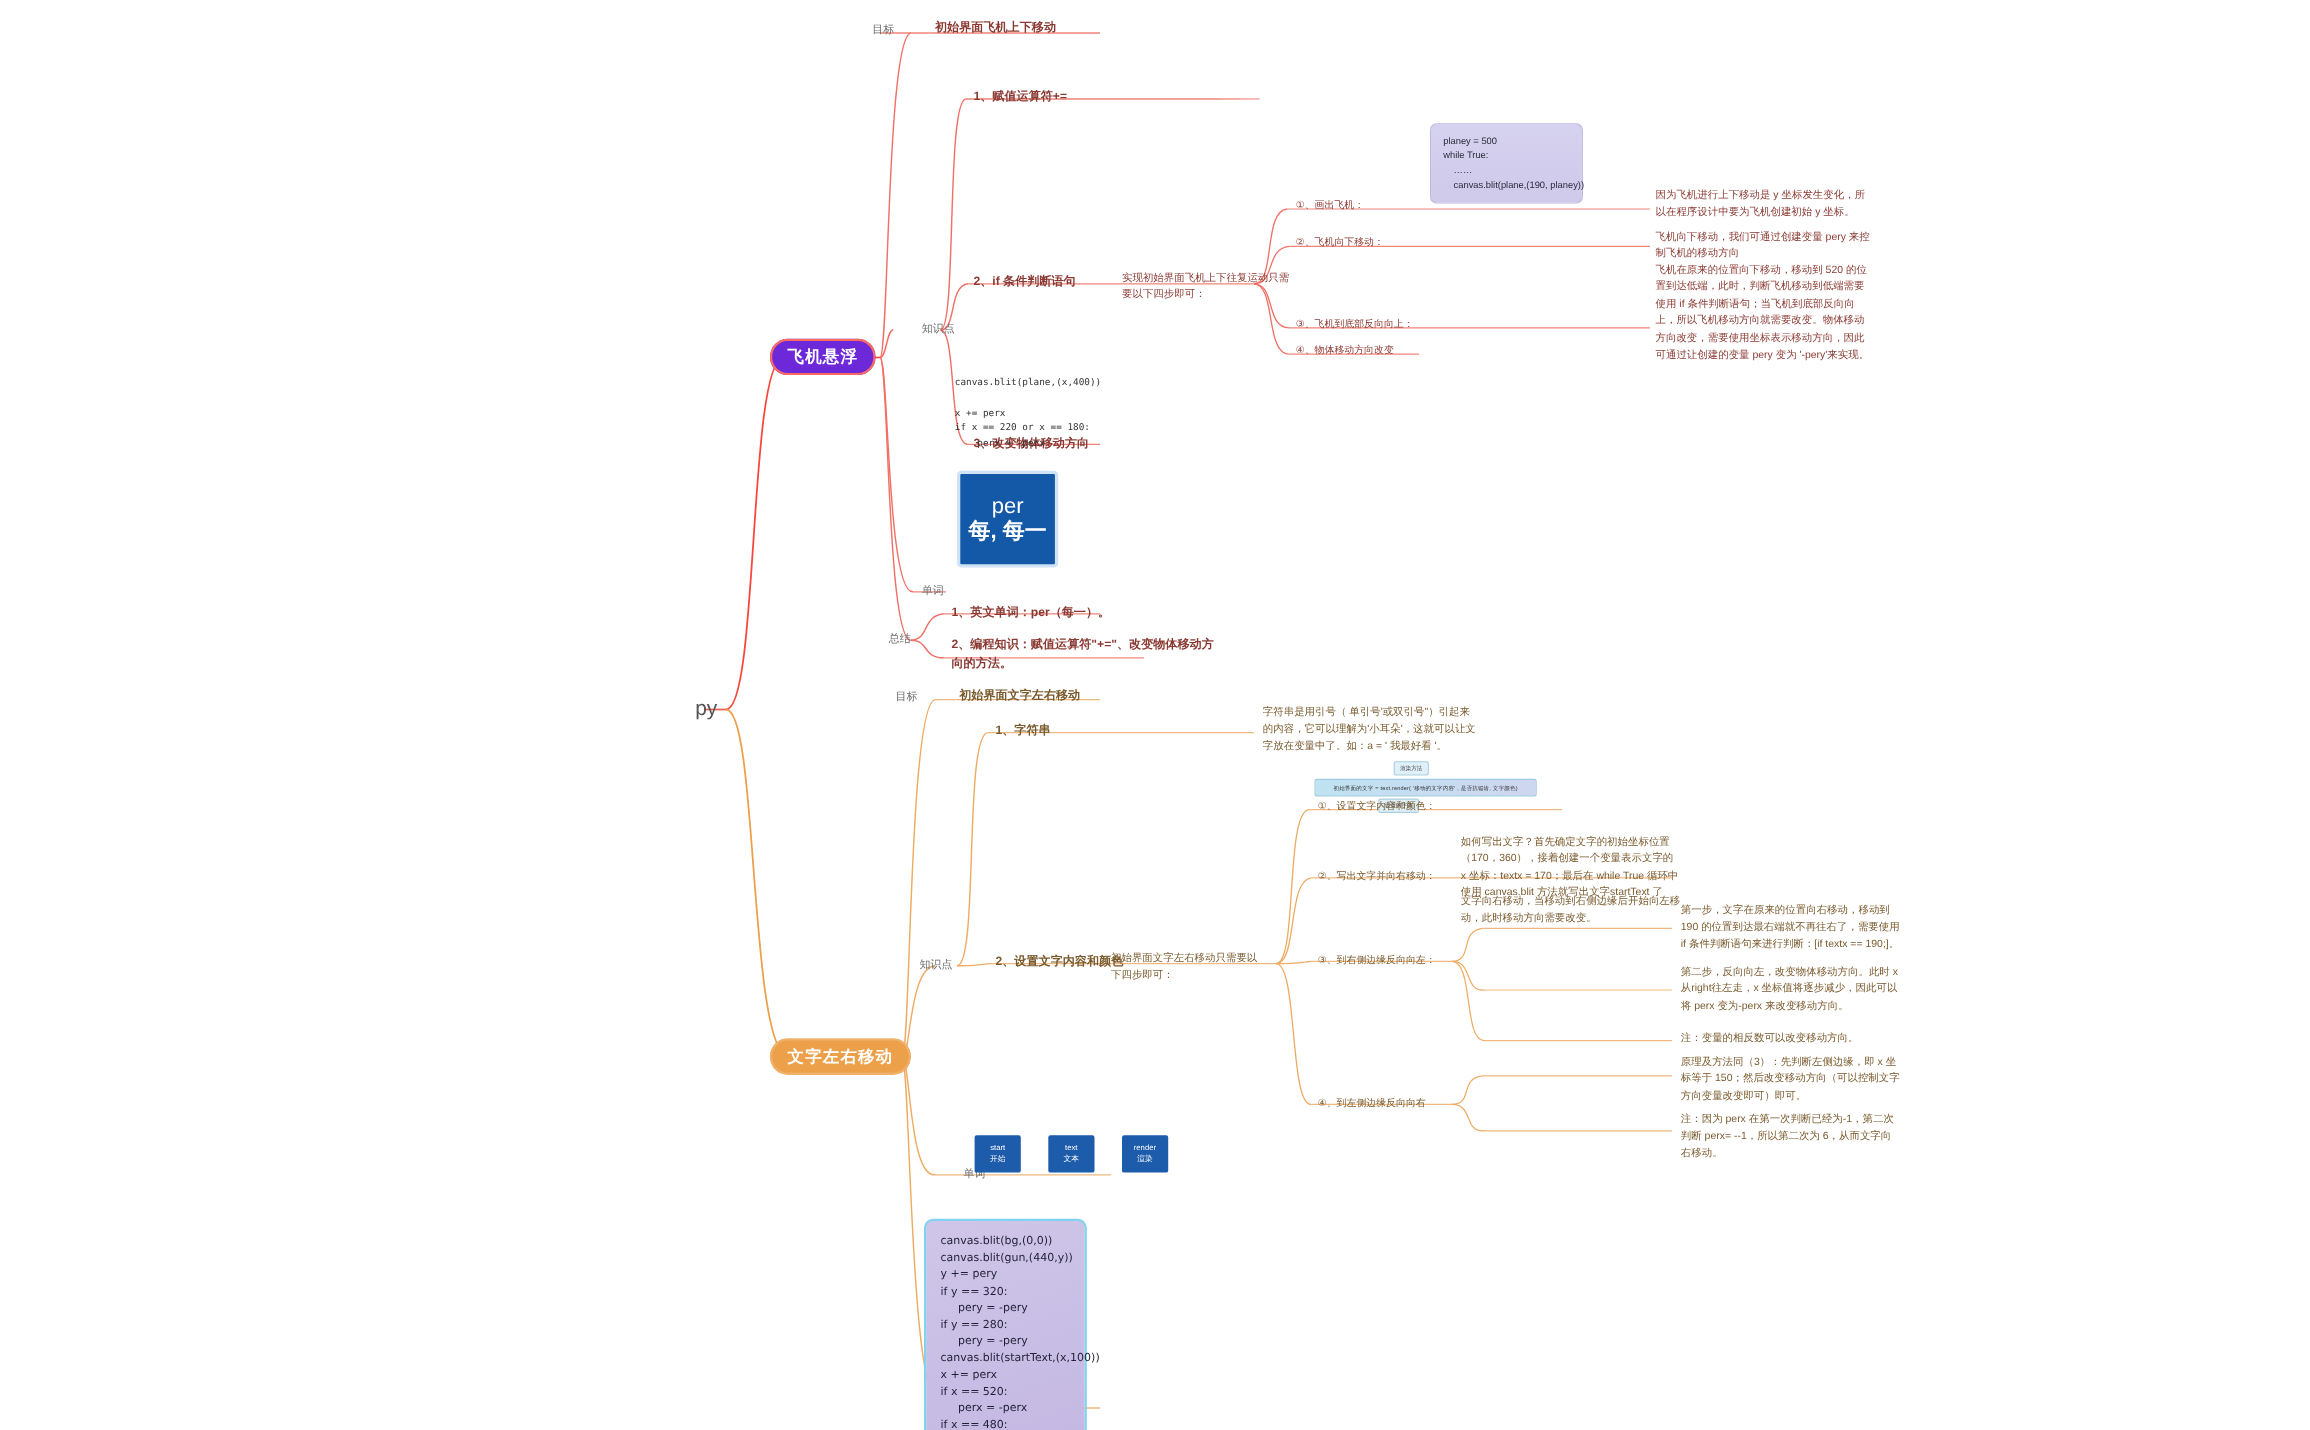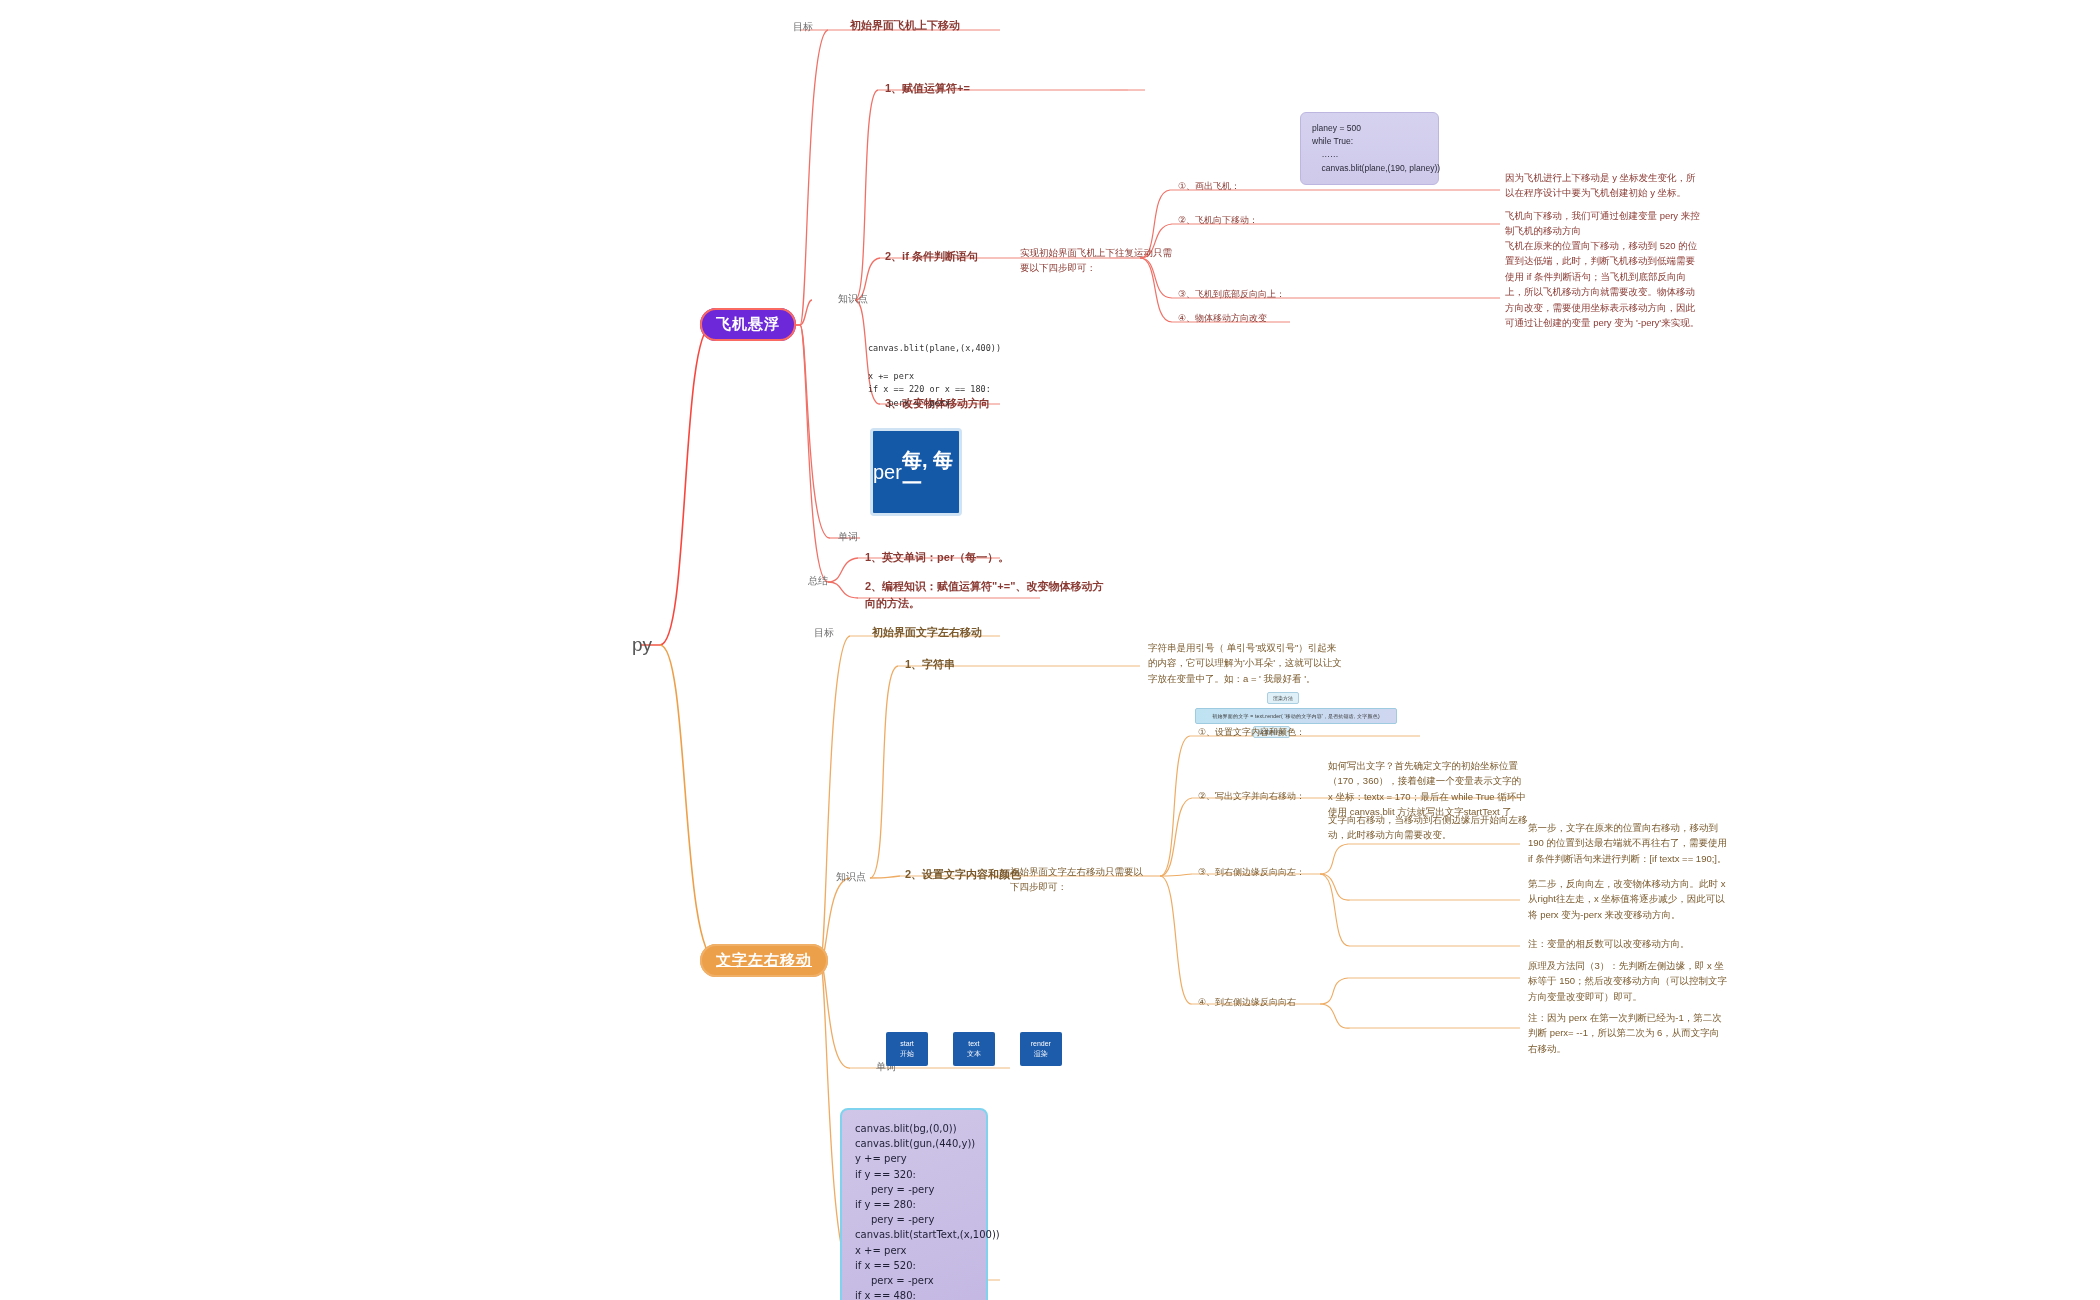--- a/index.html
+++ b/index.html
@@ -9,21 +9,21 @@
   svg.links{position:absolute;left:0;top:0;width:2100px;height:1300px;pointer-events:none;}
 
   .node{position:absolute;}
   .root-label{font-size:19px;color:#555;font-weight:400;}
 
   .main-node{
     color:#fff;font-size:15px;font-weight:bold;letter-spacing:1px;
     padding:7px 16px;border-radius:16px/50%;text-align:center;white-space:nowrap;
   }
   .main-red{background:#6d28d9;box-shadow:0 0 0 2px #fb6a62 inset;}
-  .main-orange{background:#eda04a;box-shadow:0 0 0 2px #f0b068 inset;text-decoration:underline;}
+  .main-orange{background:#eda04a;box-shadow:0 0 0 2px #f0b068 inset;}
 
   .br-label{font-size:10px;color:#6b6b6b;white-space:nowrap;}
   .t-red{color:#8a3a33;}
   .t-or{color:#7a5a2d;}
 
   .topic{font-size:11px;line-height:1.5;white-space:nowrap;font-weight:bold;}
   .topic-sm{font-size:9px;line-height:1.5;white-space:nowrap;}
   .para{font-size:9.5px;line-height:1.62;font-weight:normal;}
 
   .codebox{
@@ -46,21 +46,21 @@
   .wordcard{
     background:#1d5bab;color:#fff;text-align:center;border-radius:2px;
     font-size:7px;line-height:1.45;padding:7px 0;width:42px;
     display:inline-block;vertical-align:top;
   }
   .wordcard .en{display:block;}
   .wordcard .cn{display:block;}
 
   .percard{
     width:86px;height:82px;background:#1458a8;border:3px solid #cfe3f5;
-    border-radius:4px;color:#fff;display:flex;flex-direction:row;
+    border-radius:4px;color:#fff;display:flex;flex-direction:column;
     align-items:center;justify-content:center;line-height:1.15;
   }
   .percard .en{font-size:20px;}
   .percard .cn{font-size:20px;font-weight:bold;}
 
   .diagram{
     position:relative;width:200px;height:46px;
   }
   .dg-bar{
     position:absolute;left:0;top:16px;width:200px;height:14px;

